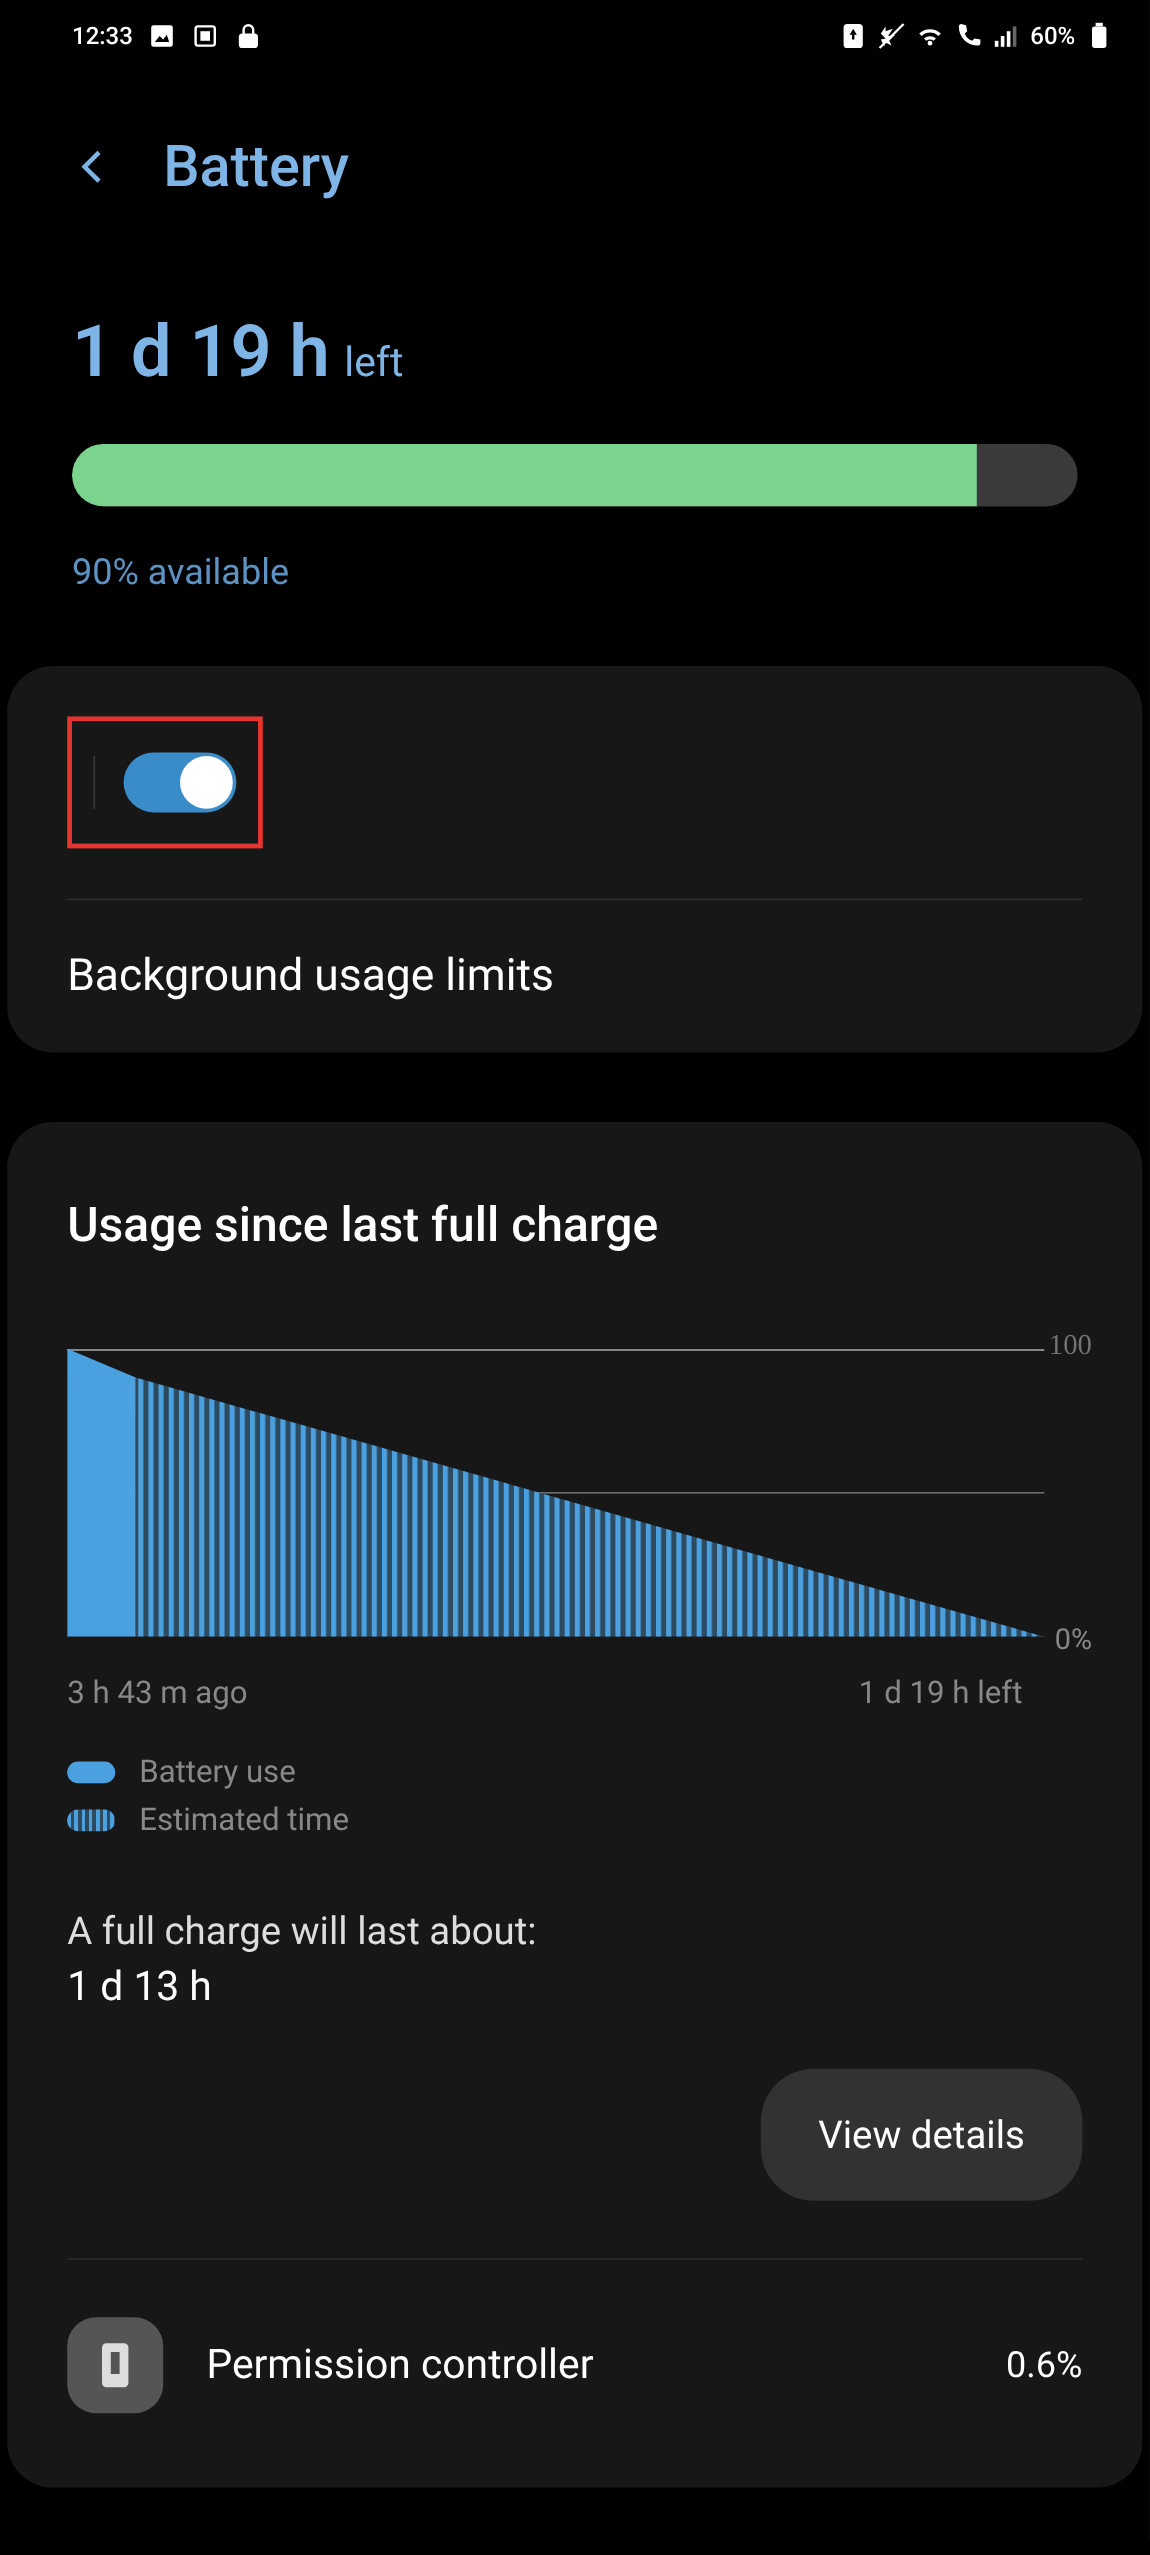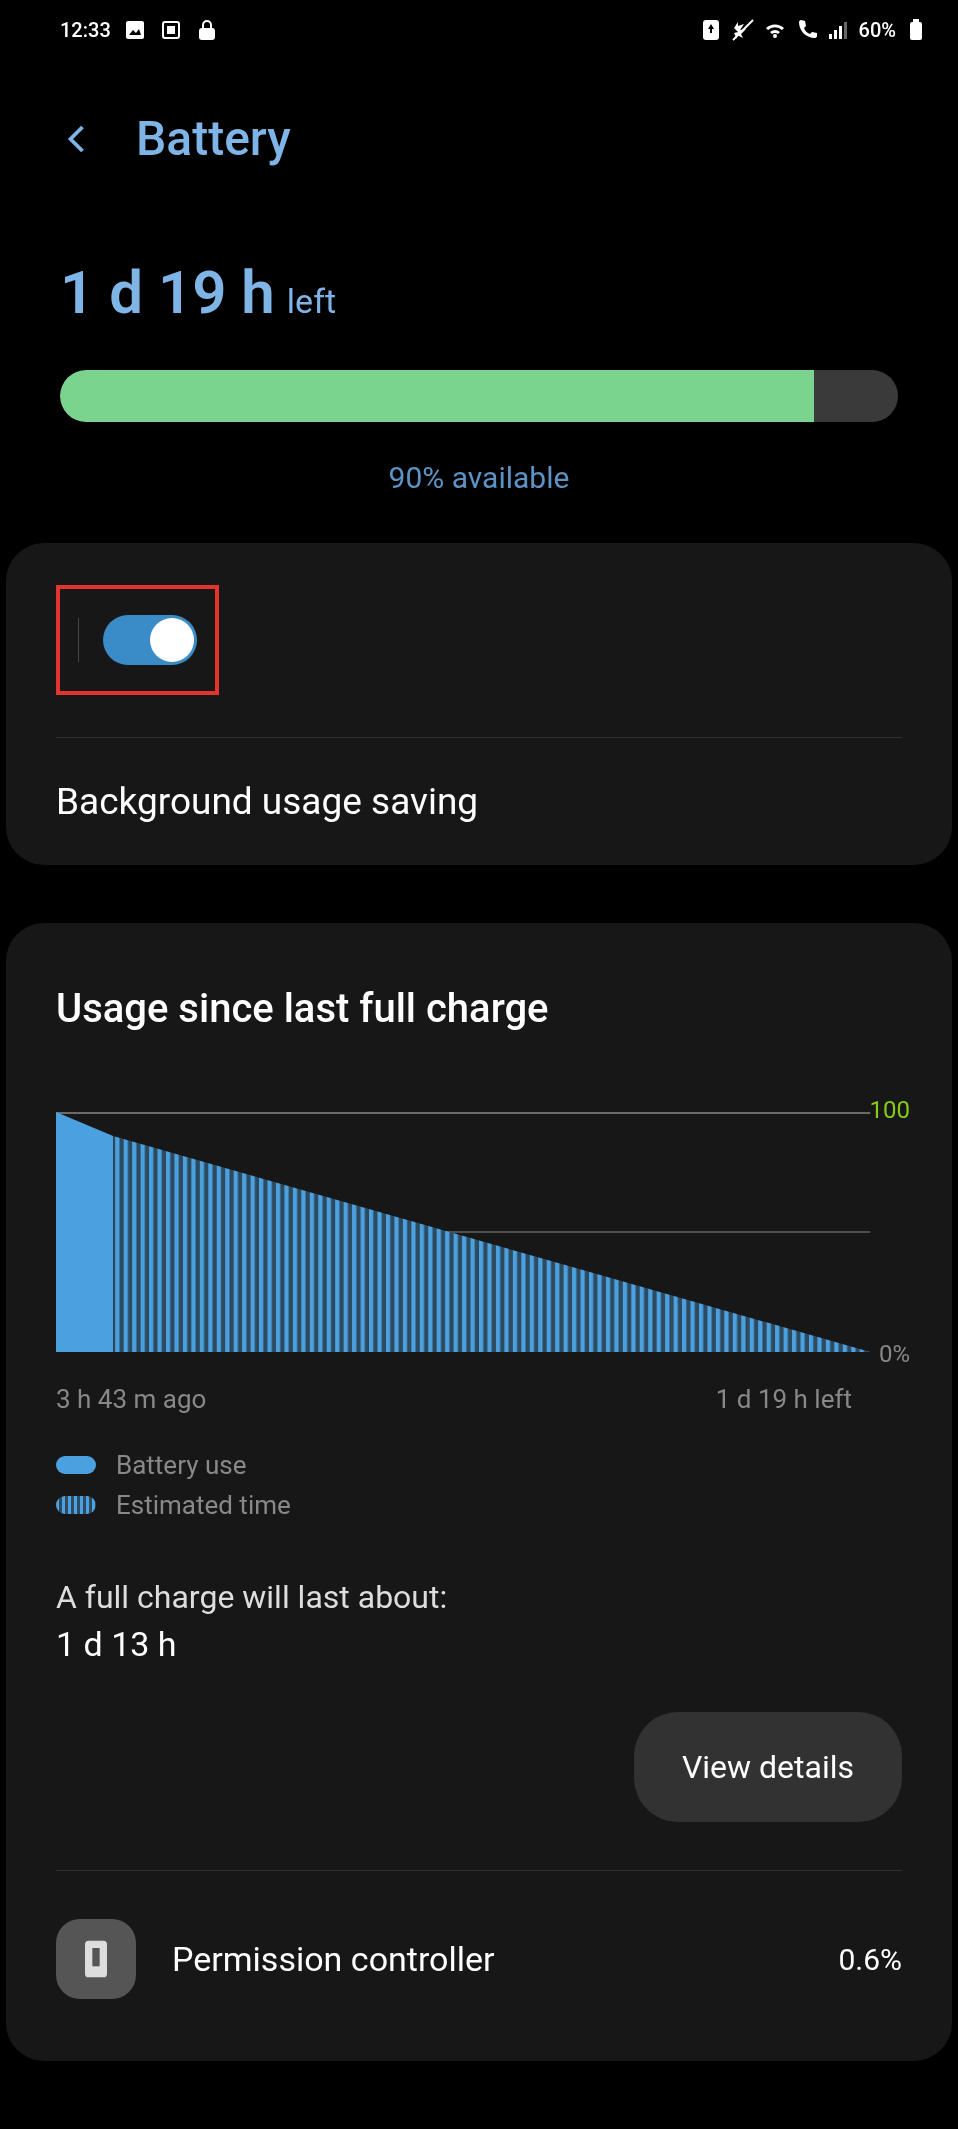--- a/index.html
+++ b/index.html
@@ -26,22 +26,21 @@
   .header {
     display: flex;
     align-items: center;
     gap: 40px;
     padding: 50px 60px;
   }
   .back-arrow { width: 36px; height: 36px; color: #7fb5e6; }
   .header-title { font-size: 48px; font-weight: 500; color: #7fb5e6; }
 
   .summary {
-    padding: 40px 60px 48px;
-    text-align: center;
+    padding: 40px 60px 60px;
   }
   .time-left {
     display: flex;
     align-items: baseline;
     gap: 12px;
     font-weight: 400;
     color: #7fb5e6;
   }
   .time-left-main { font-size: 60px; font-weight: 600; }
   .time-left-suffix { font-size: 34px; }
@@ -106,21 +105,21 @@
     padding: 22px 14px;
   }
 
   .usage-card {
     padding: 62px 50px;
   }
   .usage-title { font-size: 40px; font-weight: 500; margin-bottom: 80px; }
 
   .chart-area { position: relative; height: 240px; }
   .chart-svg { position: absolute; left: 0; top: 0; width: 100%; height: 100%; }
-  .chart-label-100 { position: absolute; right: -8px; top: -16px; font-size: 24px; color: #84cc16; }
+  .chart-label-100 { position: absolute; right: -8px; top: -16px; font-size: 24px; color: #737373; font-family: Liberation Serif, serif; }
   .chart-label-0 { position: absolute; right: -8px; bottom: -16px; font-size: 24px; color: #888; }
   .chart-x-labels { display: flex; justify-content: space-between; font-size: 26px; color: #888; margin-top: 32px; padding-right: 50px;}
 
   .legend { margin-top: 36px; font-size: 26px; color: #888; }
   .legend-row { display: flex; align-items: center; gap: 20px; margin-bottom: 10px; }
   .legend-dot { width: 40px; height: 18px; border-radius: 10px; }
   .legend-solid { background: #4ba0e0; }
   .legend-hatch {
     background: repeating-linear-gradient(90deg,#4ba0e0 0,#4ba0e0 3px,#2d4a5e 3px,#2d4a5e 6px);
   }
@@ -227,21 +226,21 @@
       <div class="toggle-wrap">
         <div class="toggle-sep"></div>
         <div class="toggle">
           <div class="toggle-knob"></div>
         </div>
       </div>
     </div>
   </div>
   <div class="setting-divider"></div>
   <div class="setting-row">
-    <span>Background usage saving</span>
+    <span>Background usage limits</span>
   </div>
 </div>
 
 <div class="card usage-card">
   <div class="usage-title">Usage since last full charge</div>
 
   <div class="chart-area">
     <svg class="chart-svg" viewBox="0 0 800 240" preserveAspectRatio="none">
 
       <line x1="0" y1="1" x2="770" y2="1" stroke="#888" stroke-width="1.5"></line>

